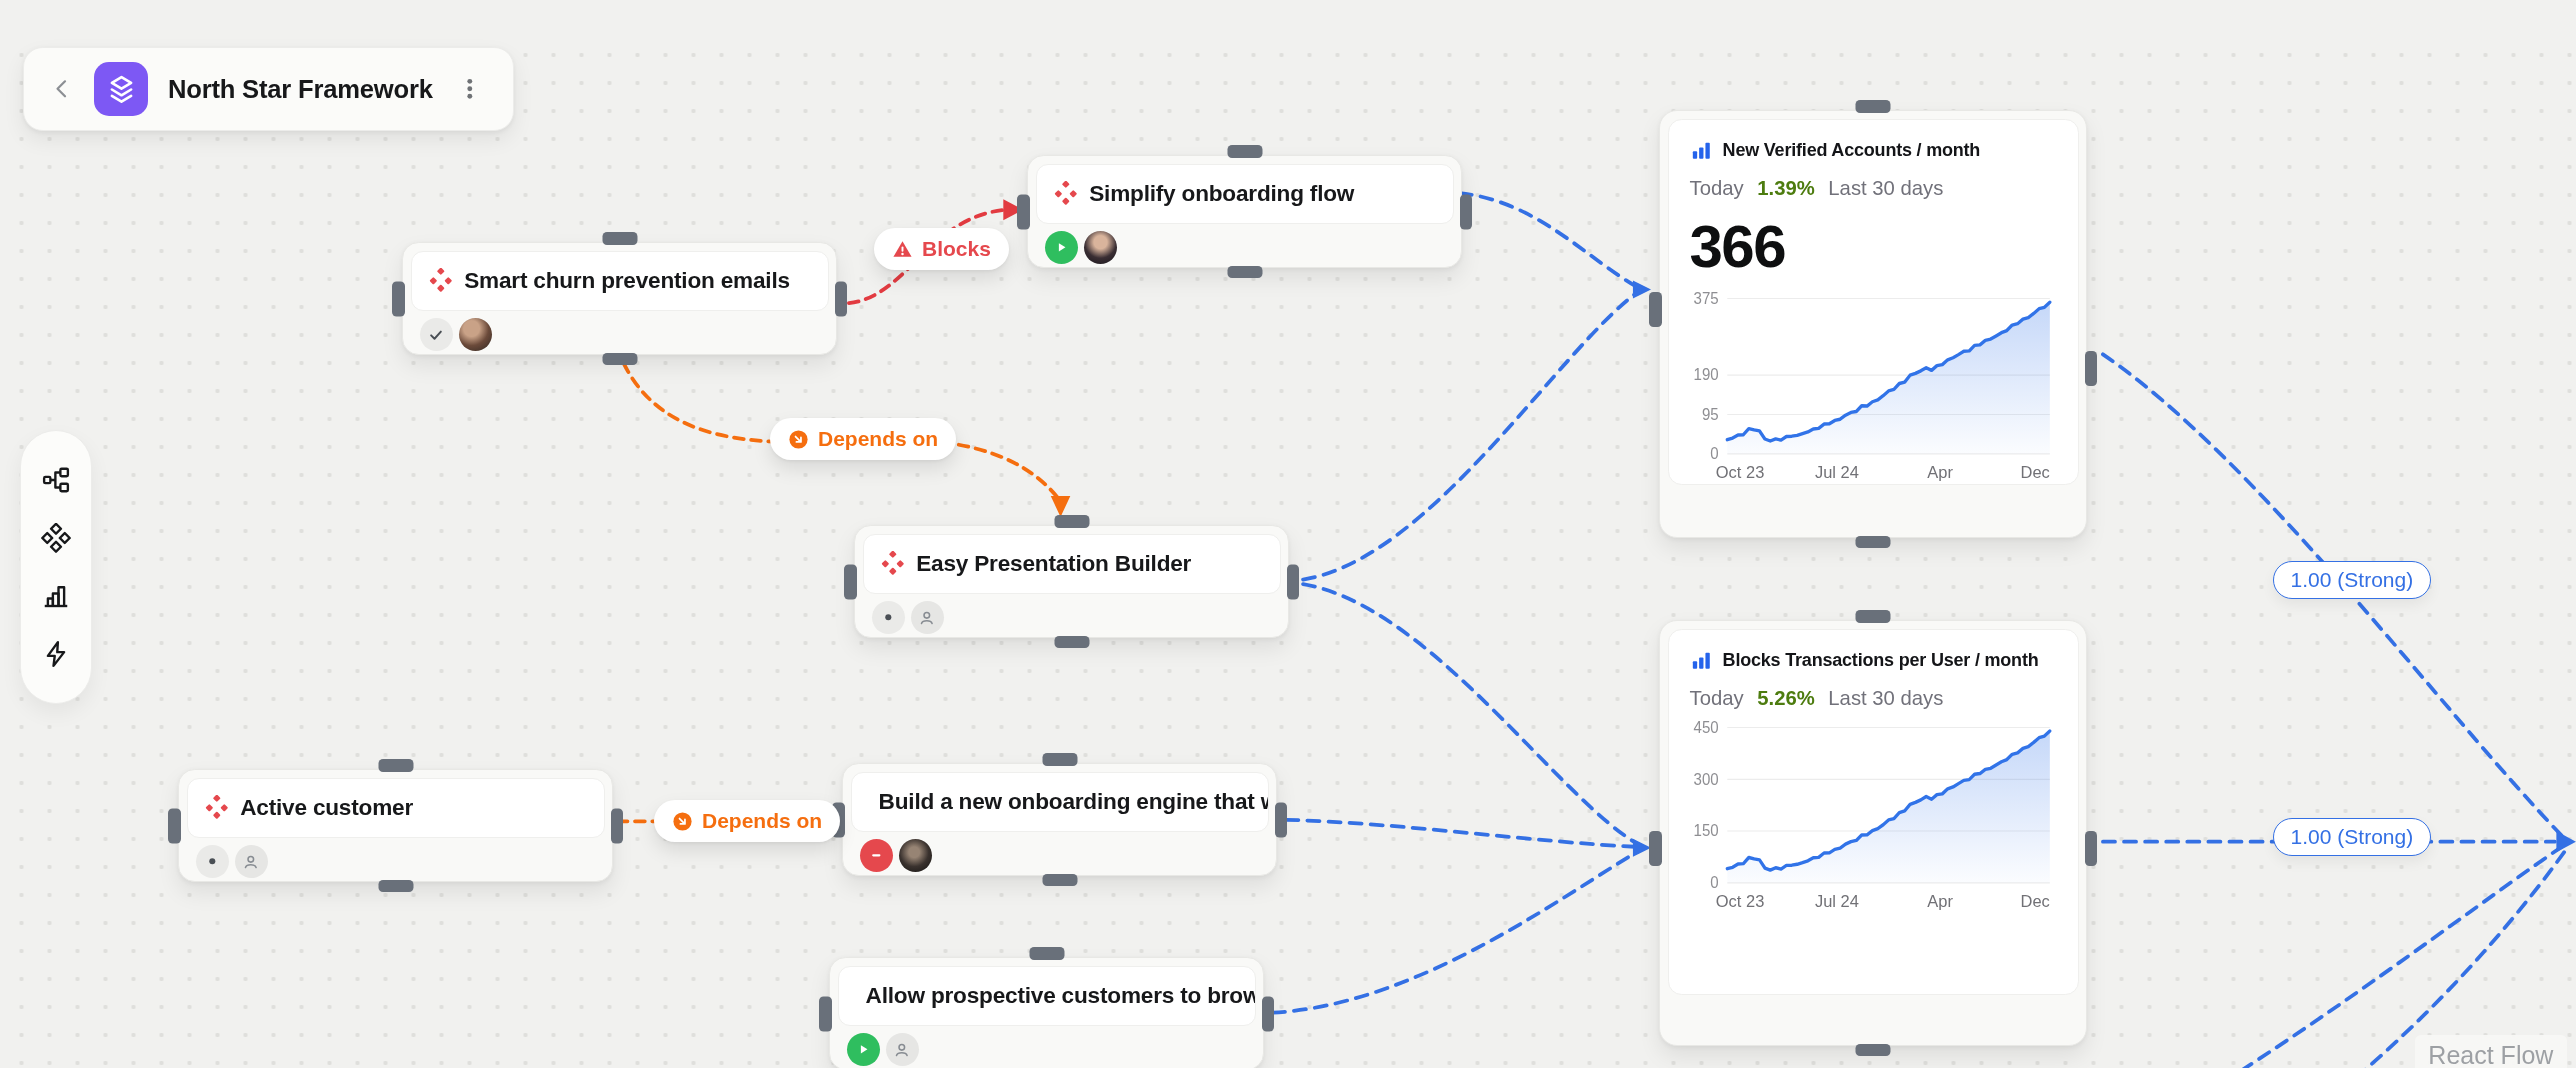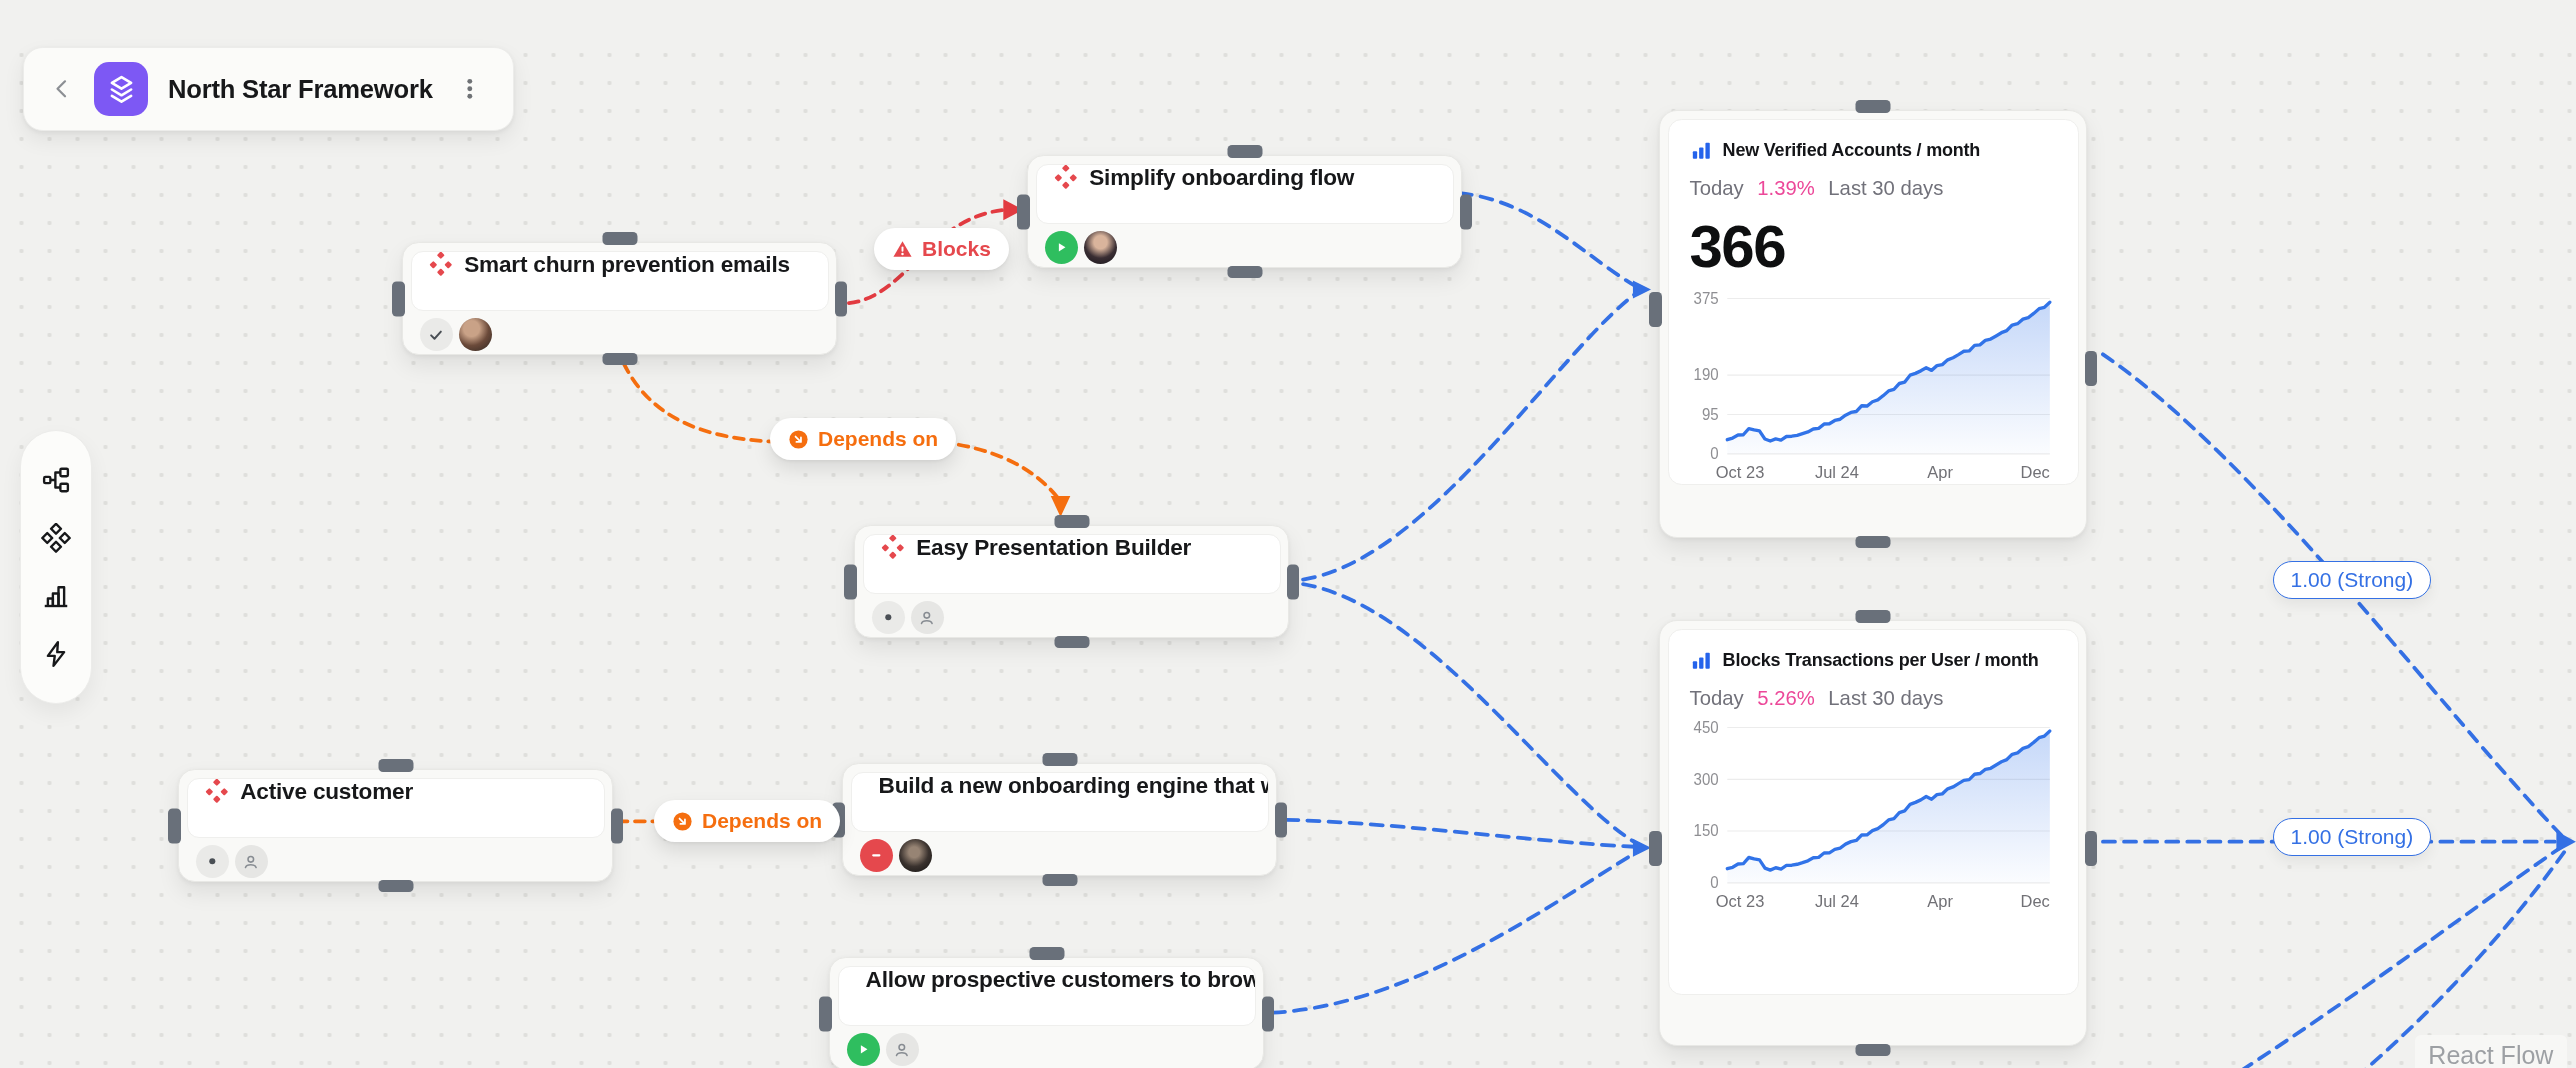--- a/index.html
+++ b/index.html
@@ -48,21 +48,21 @@
   .toolbar button { background:none; border:none; cursor:pointer; display:flex; color:#17181A; }
 
   
   .node {
     position:absolute; width:435px; height:113px;
     background:#F9F9F7; border:0.8px solid #E8E8E5; border-radius:16.6px;
     box-shadow:0 10.5px 22.6px rgba(0,0,0,.08), 0 1.5px 4.5px rgba(0,0,0,.05);
   }
   .node-title {
     margin:7.5px; height:60px; background:#FFFFFF; border:0.8px solid #EFEFED; border-radius:12px;
-    display:flex; gap:10.5px; padding:0 16.6px;
+    display:flex; align-items:center; gap:10.5px; padding:0 16.6px;
     font-size:22.6px; font-weight:700; color:#17181A; letter-spacing:-0.2px;
     white-space:nowrap; overflow:hidden;
   }
   .node-meta { display:flex; align-items:center; margin:4.5px 0 0 16.6px; }
   .sticon {
     width:33px; height:33px; border-radius:50%; display:flex; align-items:center; justify-content:center;
     flex:0 0 auto;
   }
   .st-gray  { background:#EAEAE8; }
   .st-play  { background:#2FBE5F; }
@@ -101,21 +101,21 @@
     position:absolute; width:428px;
     background:#F9F9F7; border:0.8px solid #E8E8E5; border-radius:18px;
     box-shadow:0 10.5px 22.6px rgba(0,0,0,.08), 0 1.5px 4.5px rgba(0,0,0,.05);
   }
   .mcard-inner {
     margin:7.5px; background:#FFFFFF; border:0.8px solid #EFEFED; border-radius:13.6px;
     padding:19.6px 21px 10.5px 21px; height:366px;
   }
   .mcard-title { display:flex; align-items:center; gap:10.5px; font-size:18px; font-weight:700; color:#141518; letter-spacing:-0.2px; white-space:nowrap; }
   .mcard-stats { display:flex; align-items:baseline; gap:13.6px; margin-top:15px; font-size:20.3px; color:#71717A; }
-  .mcard-stats .chg { color:#ec4899; font-weight:400; }
+  .mcard-stats .chg { color:#4d7c0f; font-weight:700; }
   .mcard-value { margin-top:12px; font-size:60px; font-weight:700; color:#0E0F10; letter-spacing:-1.5px; }
   svg.chart { width:100%; height:196px; margin-top:10.5px; display:block; }
   .grid  { stroke:#ECECEC; stroke-width:1.5; }
   .ytick { fill:#8E8E92; font-size:21px; font-family:"Liberation Sans",sans-serif; }
   .xtick { fill:#717176; font-size:23px; font-family:"Liberation Sans",sans-serif; }
   .line  { stroke:#3173E8; stroke-width:4.5; fill:none; stroke-linejoin:round; stroke-linecap:round; }
   .mcard-footer { padding:12px 18px 15px 18px; }
   .mcard-footer .avatar { margin-left:0; width:35px; height:35px; }
 
   

